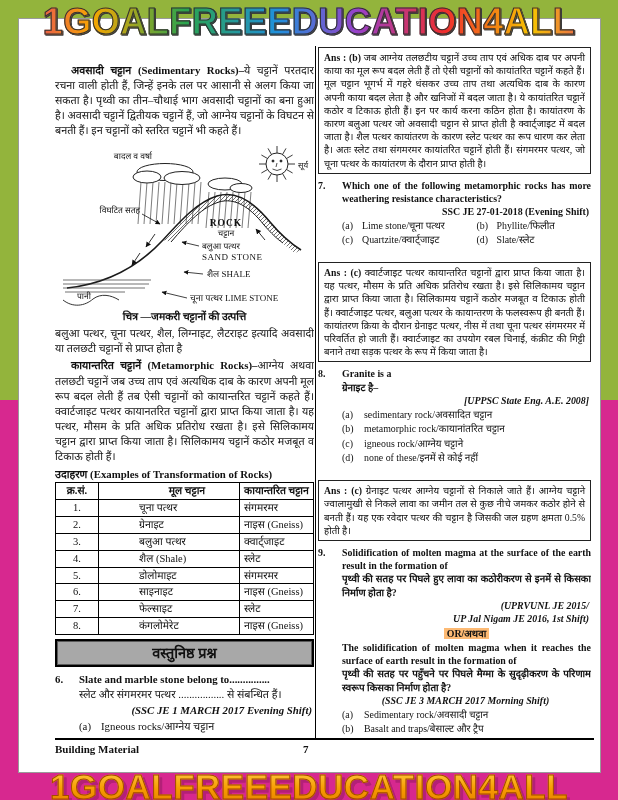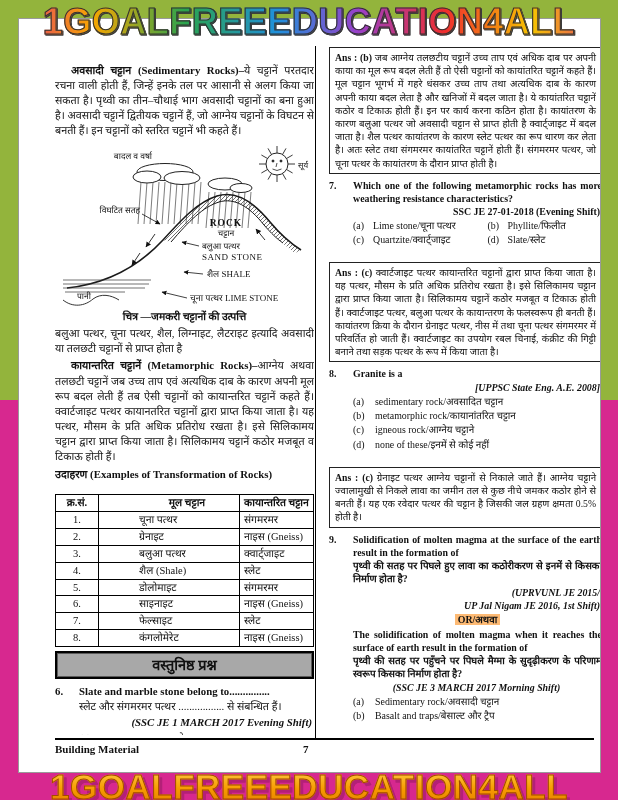--- a/index.html
+++ b/index.html
@@ -31,32 +31,32 @@
     position:absolute;top:767px;left:0;width:618px;text-align:center;z-index:6;
     font-family:"Liberation Sans","DejaVu Sans",sans-serif;font-weight:800;font-size:35px;
     letter-spacing:0.5px;white-space:nowrap;
     background:linear-gradient(180deg,#ffd24a,#f79b00 55%,#e07b00);
     -webkit-background-clip:text;background-clip:text;color:transparent;
     -webkit-text-stroke:1px #a34a00;
     filter:drop-shadow(3px 3px 0 rgba(150,25,100,.55));
   }
   
   .col-left{position:absolute;left:36px;top:44px;width:259px;font-size:10.8px;line-height:1.4;max-height:672px;overflow:hidden;}
-  .col-right{position:absolute;left:310px;top:28px;width:273px;font-size:9.9px;line-height:1.34;max-height:690px;overflow:hidden;}
+  .col-right{position:absolute;left:299px;top:28px;width:273px;font-size:9.9px;line-height:1.34;max-height:690px;overflow:hidden;}
   .divider{position:absolute;left:296px;top:27px;width:1px;height:692px;background:#000;}
   .b{font-weight:bold;}
   p.body{margin:0;text-align:justify;}
   .indent{text-indent:16px;}
   
   .figure{margin:3px 0 1px 0;}
   .figure svg{display:block;margin:0 auto;}
   .fig-caption{text-align:center;font-weight:bold;font-size:10.5px;margin:0 0 2px 0;}
   svg text{font-family:"Liberation Serif","DejaVu Serif",serif;fill:#111;}
   
-  table.rock{border-collapse:collapse;width:100%;margin-top:12px;}
+  table.rock{border-collapse:collapse;width:100%;margin-top:0;}
   table.rock td{border:1px solid #000;padding:1px 4px;font-size:10.5px;line-height:1.32;}
   table.rock .c0{width:34px;text-align:center;}
   table.rock .c1{width:96px;padding-left:40px;}
   table.rock tr.hdr td{font-weight:bold;text-align:center;}
   
   .section-banner{
     margin-top:4px;border:2px solid #000;background:var(--banner-gray);
     box-shadow:inset 0 0 0 1px #5a5a5a;
     text-align:center;font-weight:bold;font-size:14.5px;padding:2px 0;
   }
@@ -301,20 +301,21 @@
 
     <div class="ans">
       <span class="b">Ans : (c)</span>
       <span>क्वार्टजाइट पत्थर कायान्तरित चट्टानों द्वारा प्राप्त किया जाता है। यह पत्थर, मौसम के प्रति अधिक प्रतिरोध रखता है। इसे सिलिकामय चट्टान द्वारा प्राप्त किया जाता है। सिलिकामय चट्टानें कठोर मजबूत व टिकाऊ होती हैं। क्वार्टजाइट पत्थर, बलुआ पत्थर के कायान्तरण के फलस्वरूप ही बनती हैं। कायांतरण क्रिया के दौरान ग्रेनाइट पत्थर, नीस में तथा चूना पत्थर संगमरमर में परिवर्तित हो जाती हैं। क्वार्टजाइट का उपयोग रबल चिनाई, कंक्रीट की गिट्टी बनाने तथा सड़क पत्थर के रूप में किया जाता है।</span>
     </div>
 
     <div class="q">
       <div class="q-num">8.</div>
       <div>
         <div class="q-en">Granite is a</div>
+        <div class="q-hi bold">ग्रेनाइट है–</div>
         <div class="src">[UPPSC State Eng. A.E. 2008]</div>
         <div class="opt">
             <span>(a)</span>
             <span>sedimentary rock/अवसादित चट्टान</span>
           </div>
         <div class="opt">
             <span>(b)</span>
             <span>metamorphic rock/कायानांतरित चट्टान</span>
           </div>
         <div class="opt">

